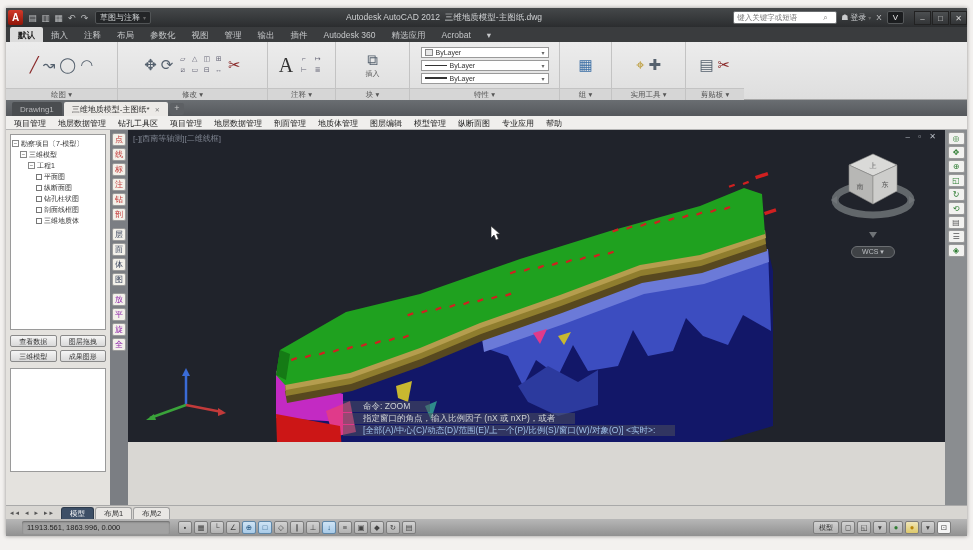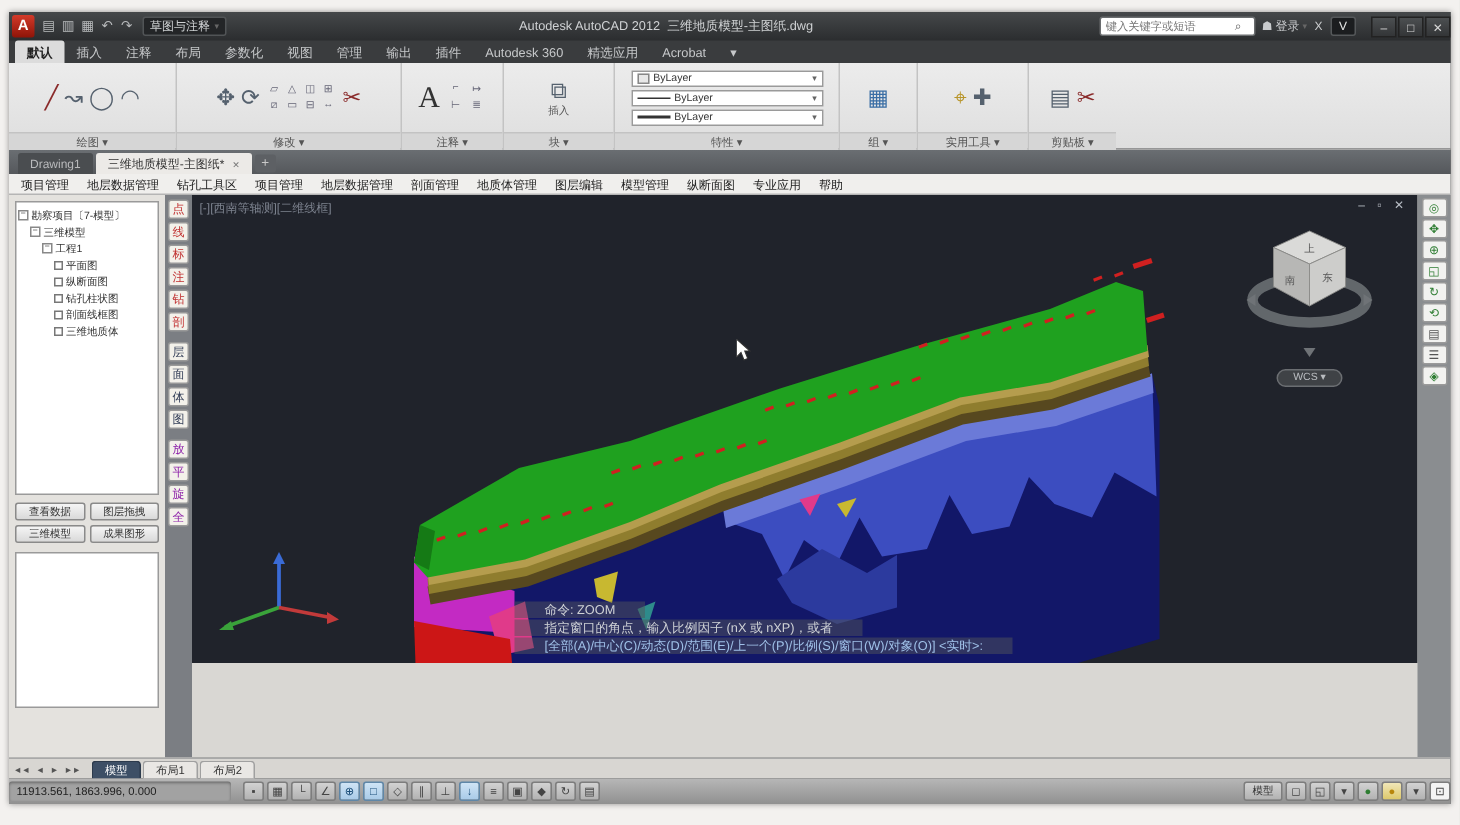--- a/index.html
+++ b/index.html
@@ -118,21 +118,21 @@
   
   .layout-tabs { position:absolute; left:0; top:497px; width:961px; height:14px; background:#d8d6d2;
     display:flex; align-items:center; padding-left:4px; gap:1px; border-top:1px solid #a9a9a9; }
   .lt-arrows { font-size:7px; color:#555; letter-spacing:2px; margin-right:5px; }
   .ltab { font-size:7.5px; padding:1px 8px; border:1px solid #a0a0a0; border-bottom:0; border-radius:3px 3px 0 0;
     background:#e9e7e4; color:#333; height:12px; line-height:10px; }
   .ltab.active { background:#3d4f66; color:#fff; border-color:#2c3a4c; }
 
   
   .statusbar { position:absolute; left:0; top:511px; width:961px; height:17px;
-    background:linear-gradient(#b7b7b7,#909090); display:flex; align-items:center; padding:0 0; gap:2px; }
+    background:linear-gradient(#b7b7b7,#909090); display:flex; align-items:center; padding:0 16px; gap:2px; }
   .coords { width:148px; height:13px; background:#a2a2a2; box-shadow:inset 0 1px 2px rgba(0,0,0,.35);
     color:#222; font-size:7.5px; line-height:13px; padding-left:5px; border-radius:2px; margin-right:6px; }
   .sb-btn { width:14px; height:13px; background:linear-gradient(#d2d2d2,#b2b2b2); border:1px solid #7d7d7d;
     border-radius:2px; font-size:7.5px; color:#444; text-align:center; line-height:11px; }
   .sb-btn.on { background:linear-gradient(#cfe4f5,#a9cbe8); border-color:#5f87a8; color:#1b4e79; }
   .sb-spacer { flex:1; }
   .sb-model { width:26px; height:13px; background:linear-gradient(#d2d2d2,#b2b2b2); border:1px solid #7d7d7d;
     border-radius:2px; font-size:7px; color:#333; text-align:center; line-height:11px; }
   .sb-chip-green { color:#2e7d32 !important; }
   .sb-chip-yellow { color:#b8860b !important; background:linear-gradient(#f0e6b8,#ddc86a) !important; }

